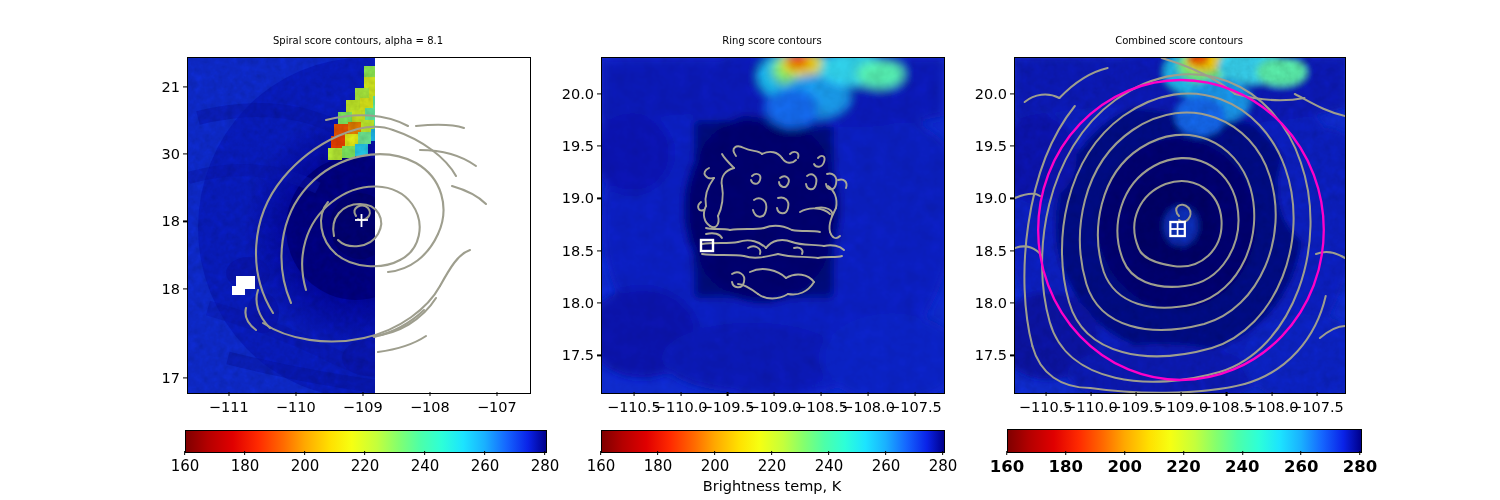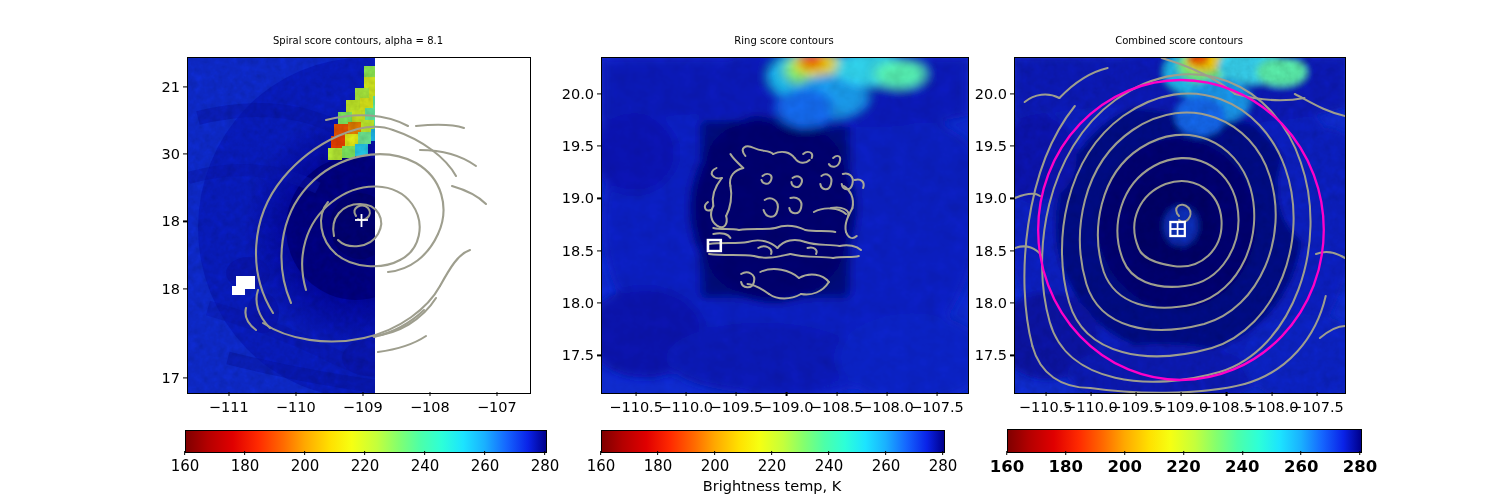--- a/index.html
+++ b/index.html
@@ -171,21 +171,21 @@
     </div>
     <div>
       <div class="xtick" style="left:12.2%;">−111</div>
       <div class="xtick" style="left:31.8%;">−110</div>
       <div class="xtick" style="left:51.4%;">−109</div>
       <div class="xtick" style="left:71.0%;">−108</div>
       <div class="xtick" style="left:90.6%;">−107</div>
     </div>
   </div>
 
-  <div class="panel" id="p2" style="left:601px;top:57px;width:342px;height:335px;padding-left:24px;">
+  <div class="panel" id="p2" style="left:601px;top:57px;width:342px;height:335px;">
     <div class="ptitle">Ring score contours</div>
     <div class="axes">
 
       <svg class="raster" viewBox="0 0 342 335" preserveAspectRatio="none">
         <defs>
           <filter id="blur2">
               <feGaussianBlur stdDeviation="5"></feGaussianBlur>
             </filter>
           <filter id="px2">
               <feTurbulence type="fractalNoise" baseFrequency="0.07" numOctaves="3" seed="3"></feTurbulence>

